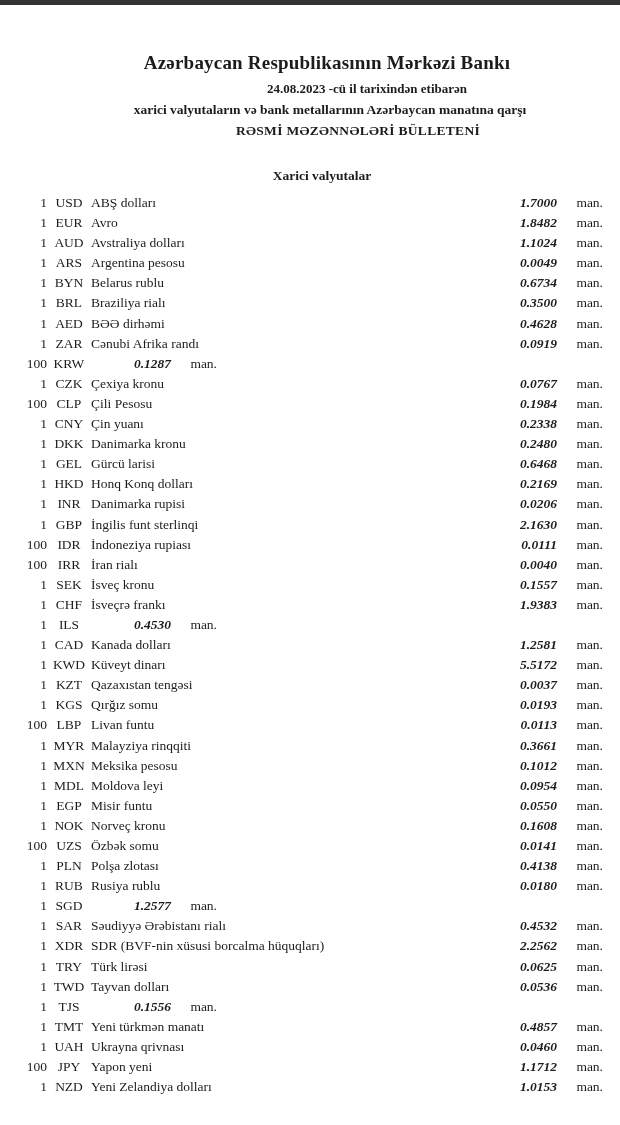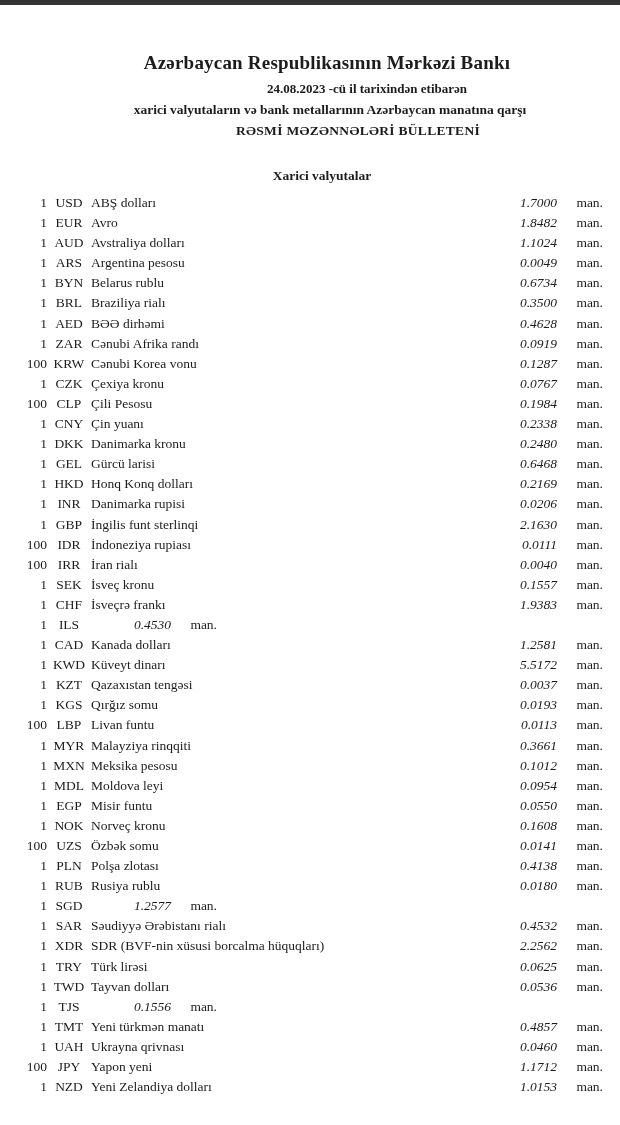--- a/index.html
+++ b/index.html
@@ -33,21 +33,21 @@
     display:flex;
     height:20.1px;
     line-height:20.1px;
     font-size:13.5px;
     padding-right:17px;
     box-sizing:border-box;
   }
   .col-qty{width:47px;text-align:right;flex:0 0 auto;}
   .col-code{width:44px;text-align:center;flex:0 0 auto;}
   .col-name{flex:1 1 auto;text-align:left;overflow:hidden;white-space:nowrap;}
-  .col-rate{width:80px;text-align:right;font-weight:normal;font-style:italic;flex:0 0 auto;}
+  .col-rate{width:80px;text-align:right;font-weight:bold;font-style:italic;flex:0 0 auto;}
   .col-unit{width:38px;margin-left:8px;text-align:right;flex:0 0 auto;}
 </style>
 </head>
 <body>
 
 <div class="top-bar"></div>
 
 <div class="hdr hdr-title">Azərbaycan Respublikasının Mərkəzi Bankı</div>
 <div class="hdr hdr-date">24.08.2023 -cü il tarixindən etibarən</div>
 <div class="hdr hdr-sub">xarici valyutaların və bank metallarının Azərbaycan manatına qarşı</div>
@@ -108,21 +108,20 @@
     <div class="rate-row">
       <span class="col-qty">1</span>
       <span class="col-code">ZAR</span>
       <span class="col-name">Cənubi Afrika randı</span>
       <span class="col-rate">0.0919</span>
       <span class="col-unit">man.</span>
     </div>
     <div class="rate-row">
       <span class="col-qty">100</span>
       <span class="col-code">KRW</span>
-      <span class="col-name">Cənubi Korea vonu</span>
       <span class="col-rate">0.1287</span>
       <span class="col-unit">man.</span>
     </div>
     <div class="rate-row">
       <span class="col-qty">1</span>
       <span class="col-code">CZK</span>
       <span class="col-name">Çexiya kronu</span>
       <span class="col-rate">0.0767</span>
       <span class="col-unit">man.</span>
     </div>

